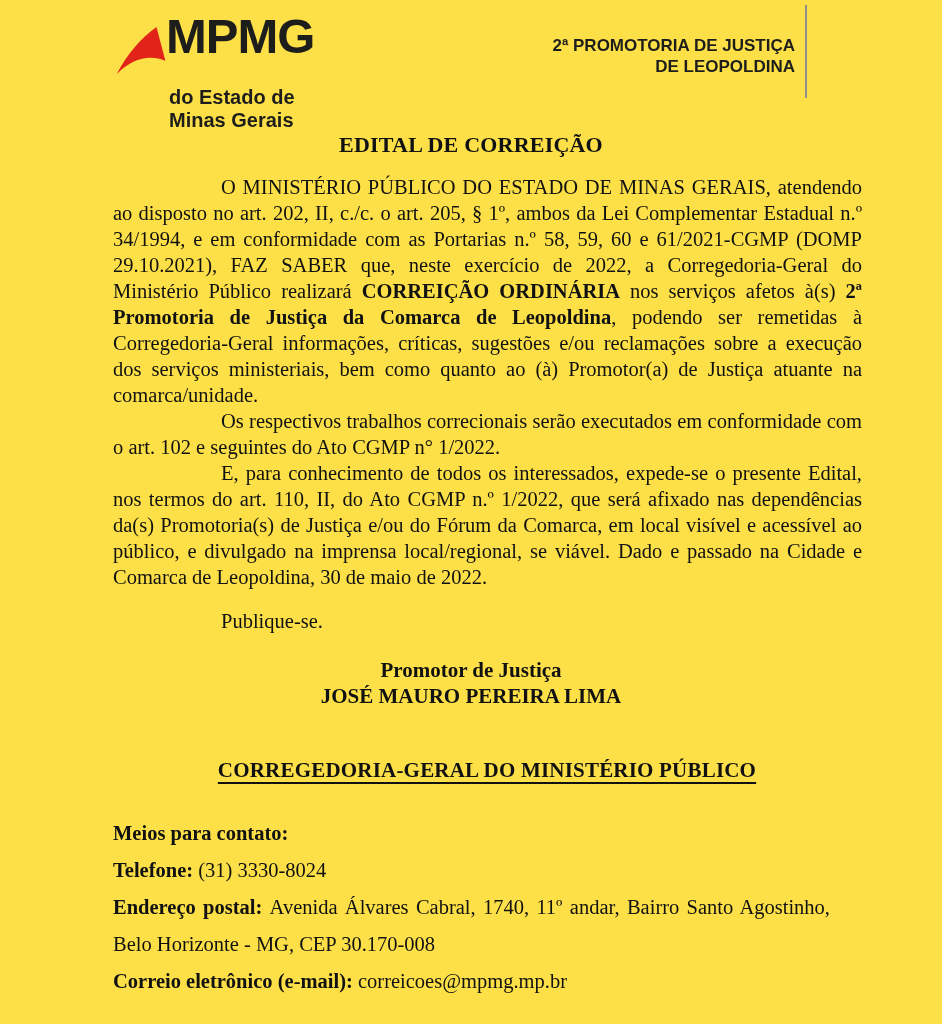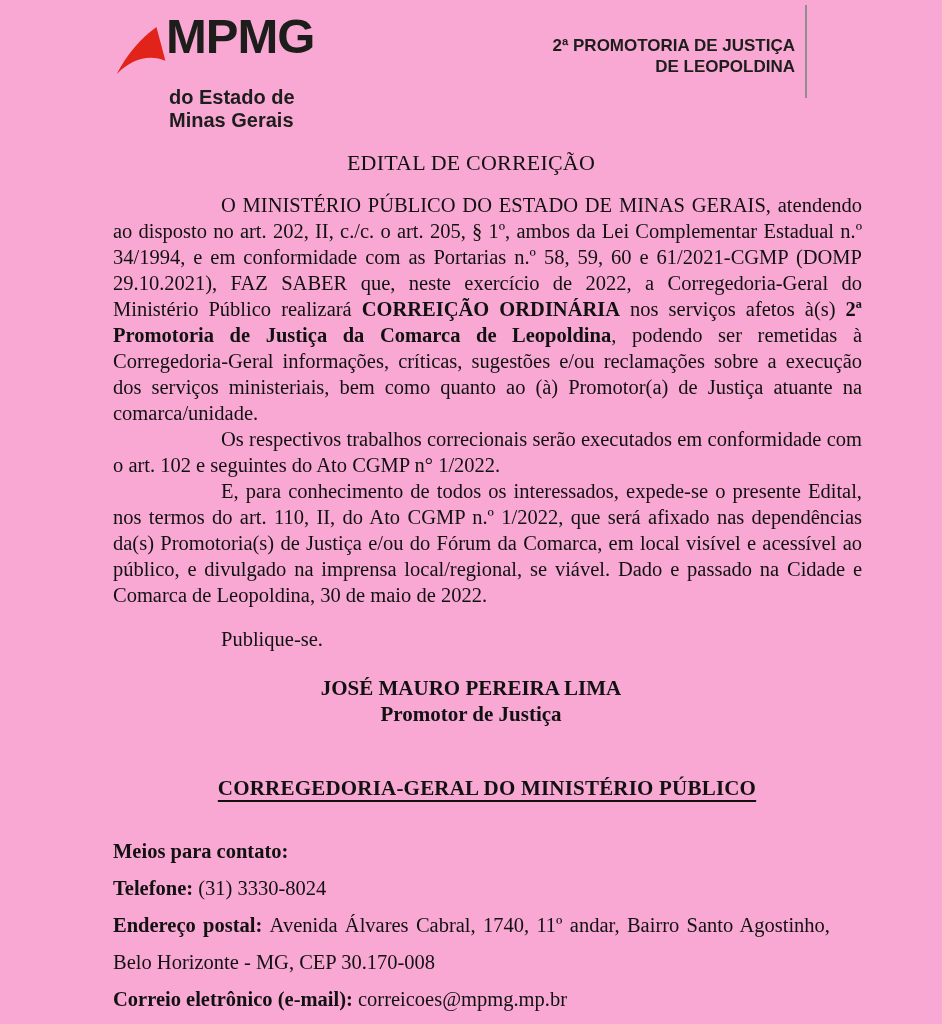--- a/index.html
+++ b/index.html
@@ -2,21 +2,21 @@
 <html><head>
 <meta charset="utf-8">
 <style>
   * { margin: 0; padding: 0; box-sizing: border-box; }
   html, body { background: #ffffff; }
   .page {
     position: relative;
     width: 942px;
     height: 1024px;
     margin: 0 auto;
-    background: #f9a8d4;
+    background: #fde047;
     color: #111111;
     font-family: "Liberation Serif", serif;
     overflow: hidden;
   }
   
   .header { position: relative; height: 112px; }
   .logo {
     position: absolute; left: 113px; top: 10px; width: 240px; height: 98px;
     font-family: "Liberation Sans", sans-serif; color: #1d1d1b;
   }
@@ -29,23 +29,23 @@
   .logo-sub2 { position: absolute; left: 56px; top: 76px; font-size: 20px; font-weight: bold; }
   .office {
     position: absolute; right: 147px; top: 35px;
     text-align: right;
     font-family: "Liberation Sans", sans-serif;
     font-weight: bold; font-size: 17px; line-height: 21px; color: #1d1d1b;
   }
   .header-rule { position: absolute; left: 805px; top: 5px; width: 2px; height: 93px; background: #8f8f8f; }
   
   .doc-title {
-    margin-top: 38px;
+    margin-top: 20px;
     text-align: center;
-    font-size: 22px; font-weight: normal; letter-spacing: 0.2px;
+    font-size: 22px; font-weight: bold; letter-spacing: 0.2px;
   }
   .doc-body {
     margin: 16px 80px 0 113px;
     font-size: 20.5px; line-height: 26px;
     text-align: justify;
   }
   .doc-body p { text-indent: 108px; }
   .publish {
     margin: 18px 112px 0 113px;
     font-size: 20.5px; line-height: 26px;
@@ -90,22 +90,22 @@
 
   <div class="doc-body">
     <p><span>O MINISTÉRIO PÚBLICO DO ESTADO DE MINAS GERAIS, atendendo ao disposto no art. 202, II, c./c. o art. 205, § 1º, ambos da Lei Complementar Estadual n.º 34/1994, e em conformidade com as Portarias n.º 58, 59, 60 e 61/2021-CGMP (DOMP 29.10.2021), FAZ SABER que, neste exercício de 2022, a Corregedoria-Geral do Ministério Público realizará </span><span style="font-weight: bold;">CORREIÇÃO ORDINÁRIA</span><span> nos serviços afetos à(s) </span><span style="font-weight: bold;">2ª Promotoria de Justiça da Comarca de Leopoldina</span><span>, podendo ser remetidas à Corregedoria-Geral informações, críticas, sugestões e/ou reclamações sobre a execução dos serviços ministeriais, bem como quanto ao (à) Promotor(a) de Justiça atuante na comarca/unidade.</span></p>
     <p><span>Os respectivos trabalhos correcionais serão executados em conformidade com o art. 102 e seguintes do Ato CGMP n° 1/2022.</span></p>
     <p><span>E, para conhecimento de todos os interessados, expede-se o presente Edital, nos termos do art. 110, II, do Ato CGMP n.º 1/2022, que será afixado nas dependências da(s) Promotoria(s) de Justiça e/ou do Fórum da Comarca, em local visível e acessível ao público, e divulgado na imprensa local/regional, se viável. Dado e passado na Cidade e Comarca de Leopoldina, 30 de maio de 2022.</span></p>
   </div>
 
   <p class="publish">Publique-se.</p>
 
   <div class="signature">
+    <div>Promotor de Justiça</div>
     <div>JOSÉ MAURO PEREIRA LIMA</div>
-    <div>Promotor de Justiça</div>
   </div>
 
   <h2 class="section-heading">CORREGEDORIA-GERAL DO MINISTÉRIO PÚBLICO</h2>
 
   <div class="contact">
     <div class="contact-heading">Meios para contato:</div>
     <div class="contact-line"><span style="font-weight: bold; font-family: Liberation Serif, serif;">Telefone: </span><span>(31) 3330-8024</span></div>
     <div class="contact-line"><span style="font-weight: bold;">Endereço postal: </span><span>Avenida Álvares Cabral, 1740, 11º andar, Bairro Santo Agostinho, Belo Horizonte - MG, CEP 30.170-008</span></div>
     <div class="contact-line"><span style="font-weight: bold;">Correio eletrônico (</span><span style="font-weight: bold; ">e-mail</span><span style="font-weight: bold;">): </span><span>correicoes@mpmg.mp.br</span></div>
   </div>

